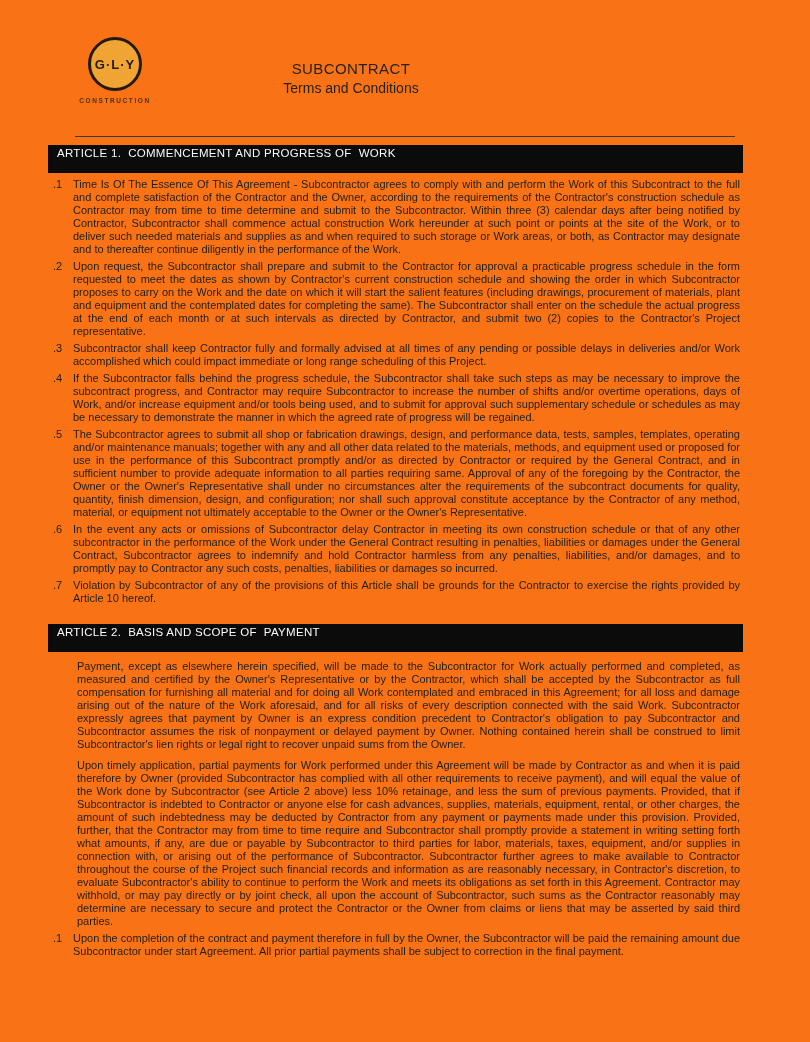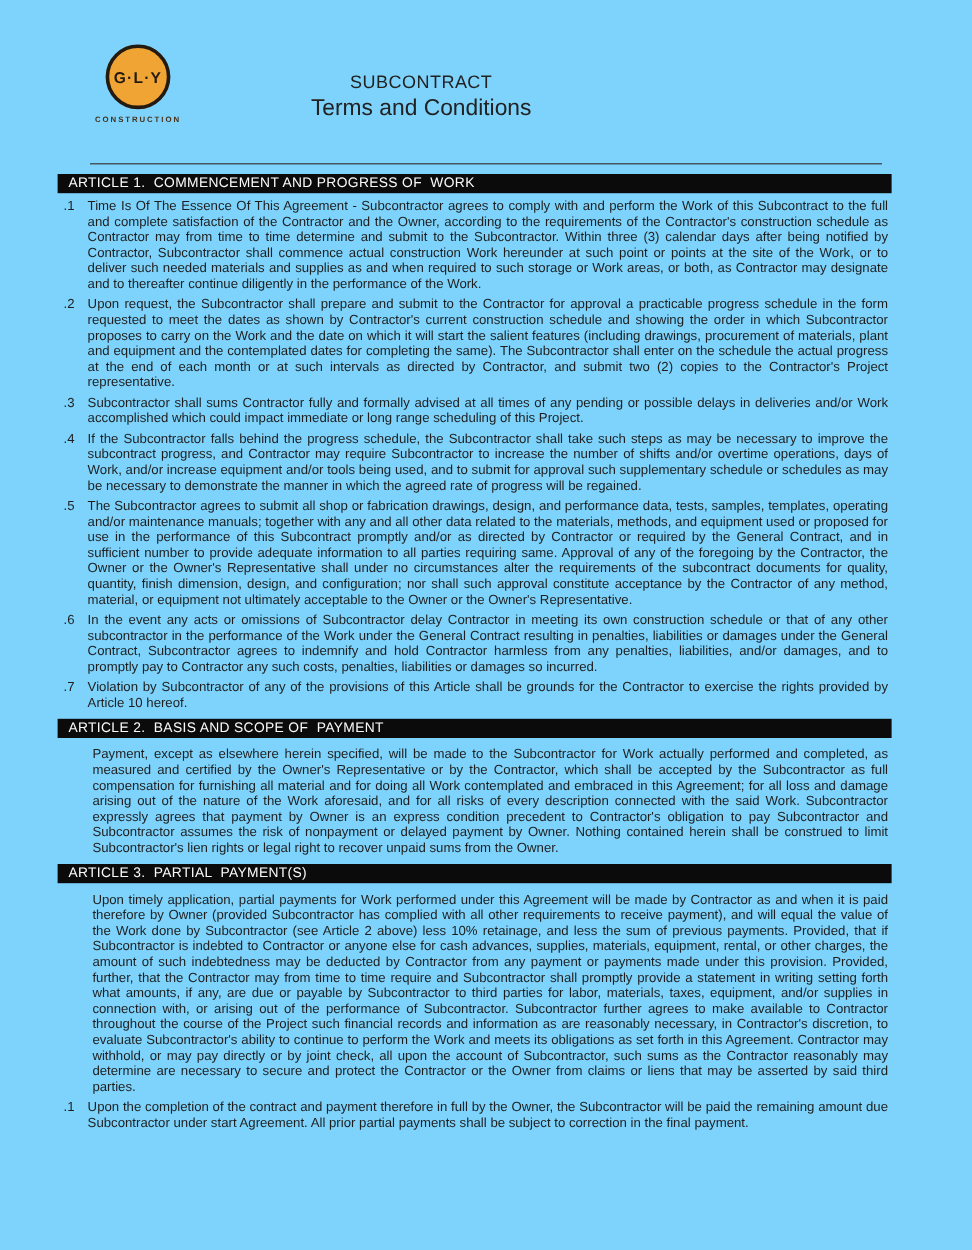--- a/index.html
+++ b/index.html
@@ -1,21 +1,21 @@
 <!DOCTYPE html>
 <html><head>
 <meta charset="utf-8">
 <style>
   * { margin: 0; padding: 0; box-sizing: border-box; }
   html, body { background: #ffffff; }
   .page {
     position: relative;
     width: 810px;
     height: 1042px;
-    background: #7dd3fc;
+    background: #f97316;
     font-family: "Liberation Sans", sans-serif;
     color: #1e1e1e;
     overflow: hidden;
   }
   
   .logo-block {
     position: absolute;
     left: 72px;
     top: 37px;
     width: 86px;
@@ -47,47 +47,47 @@
   }
   .title-block {
     position: absolute;
     left: 0;
     top: 60px;
     width: 702px;
     text-align: center;
     color: #222222;
   }
   .doc-title { font-size: 15px; letter-spacing: 0.4px; }
-  .doc-subtitle { font-size: 19px; margin-top: 3px; }
+  .doc-subtitle { font-size: 14px; margin-top: 3px; }
   .top-rule {
     position: absolute;
     left: 75px;
     top: 136px;
     width: 660px;
     border-top: 1.5px solid #3a3a3a;
   }
   
   .content {
     position: absolute;
     left: 48px;
     top: 145px;
     width: 695px;
   }
   .article-bar {
     background: #0b0b0b;
     color: #fafafa;
     font-size: 11.5px;
     line-height: 16px;
-    height: 16px;
+    height: 28px;
     padding-left: 9px;
     letter-spacing: 0.3px;
     white-space: pre-wrap;
     margin-bottom: 5px;
   }
-  section + section .article-bar { margin-top: 6px; }
+  section + section .article-bar { margin-top: 19px; }
   .para {
     position: relative;
     font-size: 11px;
     line-height: 13px;
     text-align: justify;
     margin-bottom: 4px;
     padding-left: 25px;
     padding-right: 3px;
   }
   .para .pnum {
@@ -136,21 +136,21 @@
       <div class="para">
         <span class="pnum">.1</span>
         <span>Time Is Of The Essence Of This Agreement - Subcontractor agrees to comply with and perform the Work of this Subcontract to the full and complete satisfaction of the Contractor and the Owner, according to the requirements of the Contractor's construction schedule as Contractor may from time to time determine and submit to the Subcontractor. Within three (3) calendar days after being notified by Contractor, Subcontractor shall commence actual construction Work hereunder at such point or points at the site of the Work, or to deliver such needed materials and supplies as and when required to such storage or Work areas, or both, as Contractor may designate and to thereafter continue diligently in the performance of the Work.</span>
       </div>
       <div class="para">
         <span class="pnum">.2</span>
         <span>Upon request, the Subcontractor shall prepare and submit to the Contractor for approval a practicable progress schedule in the form requested to meet the dates as shown by Contractor's current construction schedule and showing the order in which Subcontractor proposes to carry on the Work and the date on which it will start the salient features (including drawings, procurement of materials, plant and equipment and the contemplated dates for completing the same). The Subcontractor shall enter on the schedule the actual progress at the end of each month or at such intervals as directed by Contractor, and submit two (2) copies to the Contractor's Project representative.</span>
       </div>
       <div class="para">
         <span class="pnum">.3</span>
-        <span>Subcontractor shall sums Contractor fully and formally advised at all times of any pending or possible delays in deliveries and/or Work accomplished which could impact immediate or long range scheduling of this Project.</span>
+        <span>Subcontractor shall keep Contractor fully and formally advised at all times of any pending or possible delays in deliveries and/or Work accomplished which could impact immediate or long range scheduling of this Project.</span>
       </div>
       <div class="para">
         <span class="pnum">.4</span>
         <span>If the Subcontractor falls behind the progress schedule, the Subcontractor shall take such steps as may be necessary to improve the subcontract progress, and Contractor may require Subcontractor to increase the number of shifts and/or overtime operations, days of Work, and/or increase equipment and/or tools being used, and to submit for approval such supplementary schedule or schedules as may be necessary to demonstrate the manner in which the agreed rate of progress will be regained.</span>
       </div>
       <div class="para">
         <span class="pnum">.5</span>
         <span>The Subcontractor agrees to submit all shop or fabrication drawings, design, and performance data, tests, samples, templates, operating and/or maintenance manuals; together with any and all other data related to the materials, methods, and equipment used or proposed for use in the performance of this Subcontract promptly and/or as directed by Contractor or required by the General Contract, and in sufficient number to provide adequate information to all parties requiring same. Approval of any of the foregoing by the Contractor, the Owner or the Owner's Representative shall under no circumstances alter the requirements of the subcontract documents for quality, quantity, finish dimension, design, and configuration; nor shall such approval constitute acceptance by the Contractor of any method, material, or equipment not ultimately acceptable to the Owner or the Owner's Representative.</span>
       </div>
       <div class="para">
@@ -164,21 +164,20 @@
     </section>
 
     <section>
       <div class="article-bar">ARTICLE 2.  BASIS AND SCOPE OF  PAYMENT</div>
       <div class="para indented">
         <span>Payment, except as elsewhere herein specified, will be made to the Subcontractor for Work actually performed and completed, as measured and certified by the Owner's Representative or by the Contractor, which shall be accepted by the Subcontractor as full compensation for furnishing all material and for doing all Work contemplated and embraced in this Agreement; for all loss and damage arising out of the nature of the Work aforesaid, and for all risks of every description connected with the said Work. Subcontractor expressly agrees that payment by Owner is an express condition precedent to Contractor's obligation to pay Subcontractor and Subcontractor assumes the risk of nonpayment or delayed payment by Owner.  Nothing contained herein shall be construed to limit Subcontractor's lien rights or legal right to recover unpaid sums from the Owner.</span>
       </div>
     </section>
 
     <section>
-      <div class="article-bar">ARTICLE 3.  PARTIAL  PAYMENT(S)</div>
       <div class="para indented">
         <span>Upon timely application, partial payments for Work performed under this Agreement will be made by Contractor as and when it is paid therefore by Owner (provided Subcontractor has complied with all other requirements to receive payment), and will equal the value of the Work done by Subcontractor (see Article 2 above) less 10% retainage, and less the sum of previous payments. Provided, that if Subcontractor is indebted to Contractor or anyone else for cash advances, supplies, materials, equipment, rental, or other charges, the amount of such indebtedness may be deducted by Contractor from any payment or payments made under this provision.  Provided, further, that the Contractor may from time to time require and Subcontractor shall promptly provide a statement in writing setting forth what amounts, if any, are due or payable by Subcontractor to third parties for labor, materials, taxes, equipment, and/or supplies in connection with, or arising out of the performance of Subcontractor. Subcontractor further agrees to make available to Contractor throughout the course of the Project such financial records and information as are reasonably necessary, in Contractor's discretion, to evaluate Subcontractor's ability to continue to perform the Work and meets its obligations as set forth in this Agreement. Contractor may withhold, or may pay directly or by joint check, all upon the account of Subcontractor, such sums as the Contractor reasonably may determine are necessary to secure and protect the Contractor or the Owner from claims or liens that may be asserted by said third parties.</span>
       </div>
     </section>
 
     <section>
       <div class="para">
         <span class="pnum">.1</span>
         <span>Upon the completion of the contract and payment therefore in full by the Owner, the Subcontractor will be paid the remaining amount due Subcontractor under start Agreement.  All prior partial payments shall be subject to correction in the final payment.</span>
       </div>

